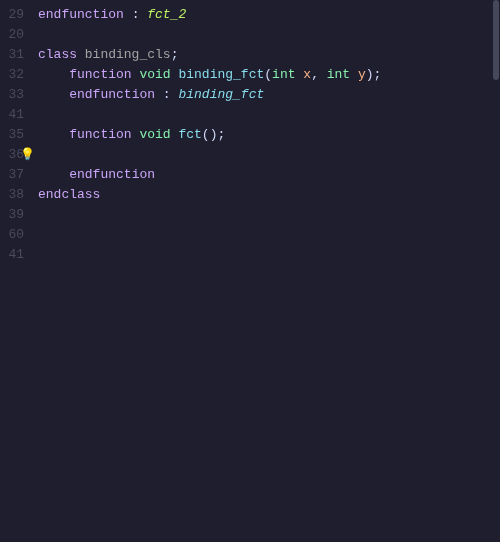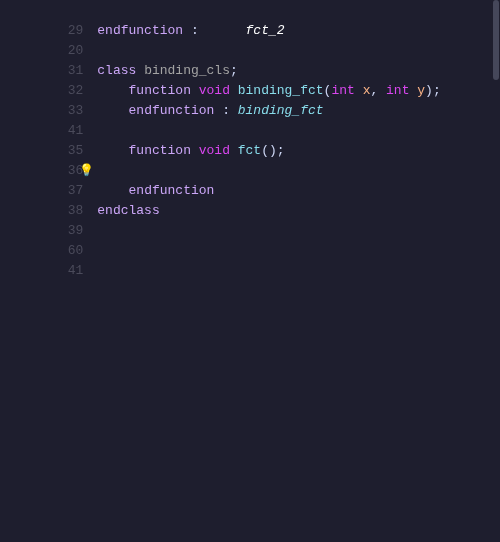--- a/index.html
+++ b/index.html
@@ -16,22 +16,21 @@
       font-size: 13px;
       overflow: hidden;
     }
 
     .code-editor {
       width: 100%;
       height: 100%;
       background-color: #1e1e2e;
       display: flex;
       flex-direction: column;
-      padding: 16px;
-      align-items: center;
+      padding: 0;
     }
 
     .code-container {
       display: flex;
       flex-direction: column;
       padding-top: 4px;
     }
 
     .code-line {
       display: flex;
@@ -56,21 +55,21 @@
       white-space: pre;
       font-size: 13px;
       flex: 1;
     }
 
     .kw-keyword {
       color: #cba6f7;
     }
 
     .kw-type {
-      color: #d946ef;
+      color: #86efac;
     }
 
     .kw-function-name {
       color: #89dceb;
     }
 
     .kw-class-name {
       color: #a3a3a3;
     }
 
@@ -81,23 +80,22 @@
 
     .kw-param {
       color: #fab387;
     }
 
     .kw-number {
       color: #fab387;
     }
 
     .kw-colon-name {
-      color: #ffffff;
+      color: #bef264;
       font-style: italic;
-      margin-left: 39px;
     }
 
     .lightbulb {
       position: absolute;
       left: 20px;
       color: #f9e2af;
       font-size: 12px;
     }
 
     .scrollbar-v {

